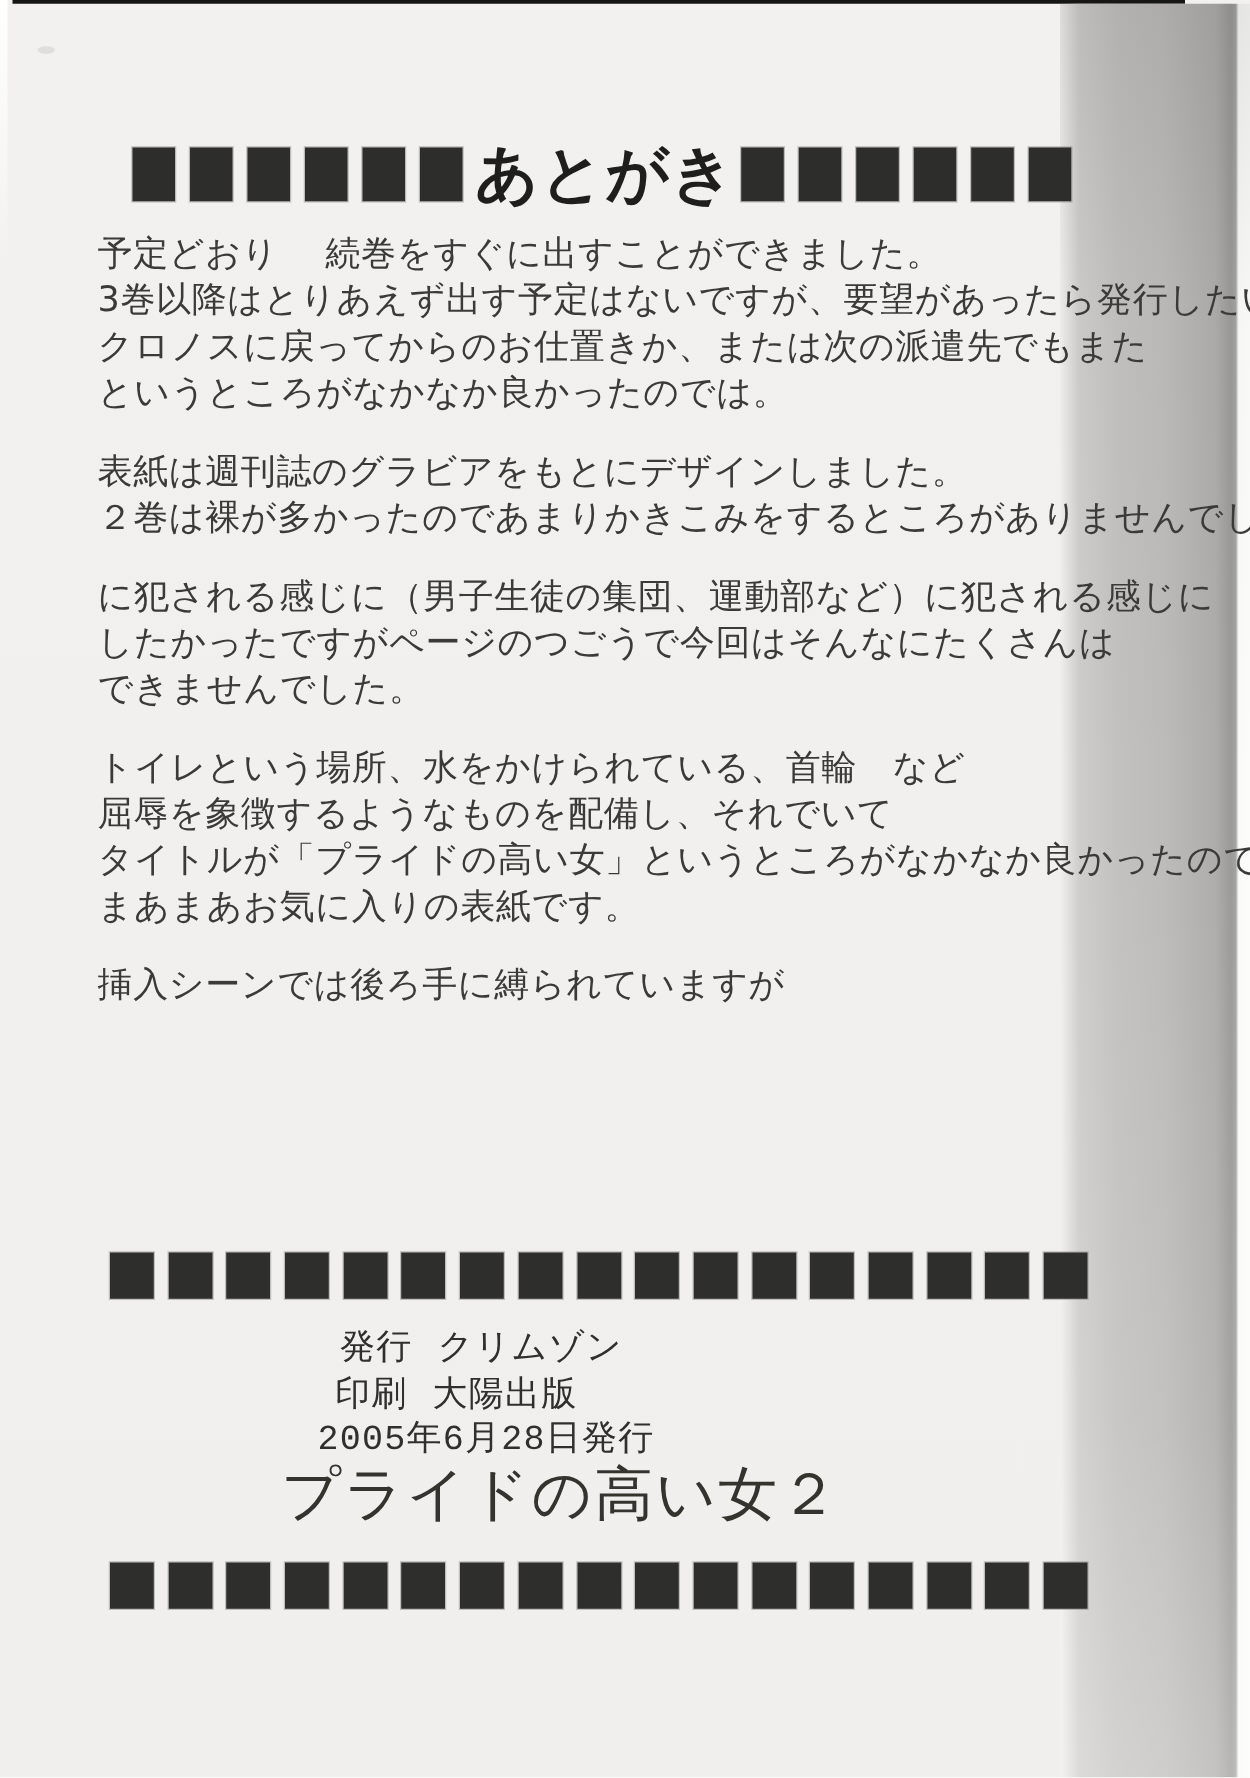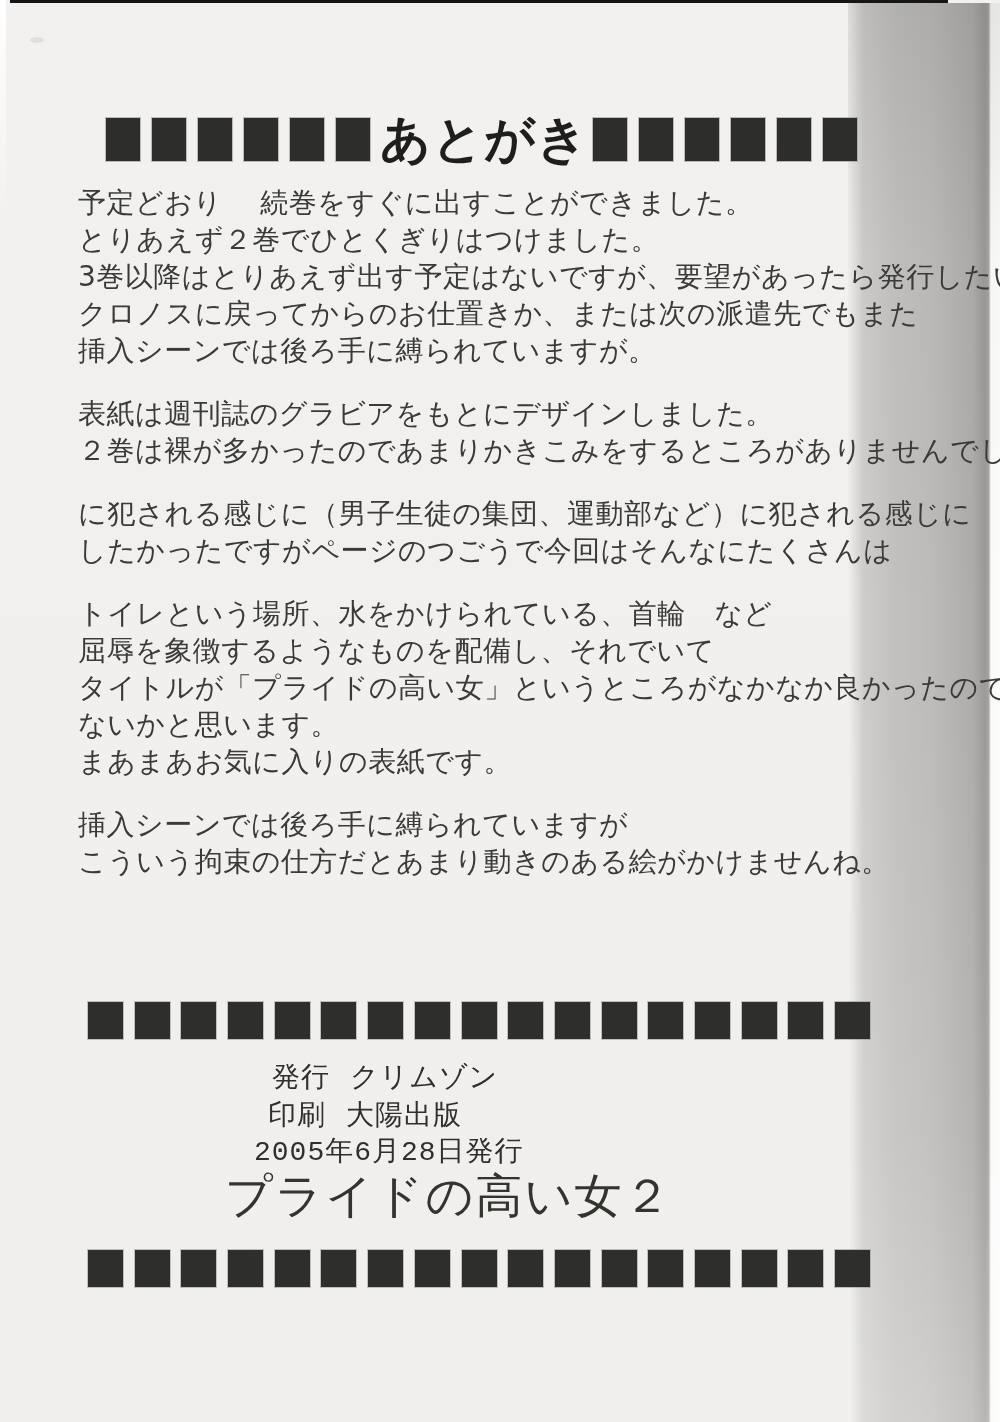--- a/index.html
+++ b/index.html
@@ -178,43 +178,41 @@
         <span class="sq"></span>
         <span class="sq"></span>
         <span class="sq"></span>
         <span class="sq"></span>
       </span>
   </div>
 
   <div class="afterword">
       <div class="para">
         <div class="line">予定どおり　 続巻をすぐに出すことができました。</div>
-        <div class="line">とりあえず２巻でひとくぎりはつけました。</div>
         <div class="line">3巻以降はとりあえず出す予定はないですが、要望があったら発行したいです。</div>
         <div class="line">クロノスに戻ってからのお仕置きか、または次の派遣先でもまた</div>
-        <div class="line">挿入シーンでは後ろ手に縛られていますが。</div>
+        <div class="line">というところがなかなか良かったのでは。</div>
       </div>
       <div class="para">
         <div class="line">表紙は週刊誌のグラビアをもとにデザインしました。</div>
         <div class="line">２巻は裸が多かったのであまりかきこみをするところがありませんでした。</div>
       </div>
       <div class="para">
         <div class="line">に犯される感じに（男子生徒の集団、運動部など）に犯される感じに</div>
         <div class="line">したかったですがページのつごうで今回はそんなにたくさんは</div>
+        <div class="line">できませんでした。</div>
       </div>
       <div class="para">
         <div class="line">トイレという場所、水をかけられている、首輪　など</div>
         <div class="line">屈辱を象徴するようなものを配備し、それでいて</div>
         <div class="line">タイトルが「プライドの高い女」というところがなかなか良かったのでは</div>
-        <div class="line">ないかと思います。</div>
         <div class="line">まあまあお気に入りの表紙です。</div>
       </div>
       <div class="para">
         <div class="line">挿入シーンでは後ろ手に縛られていますが</div>
-        <div class="line">こういう拘束の仕方だとあまり動きのある絵がかけませんね。</div>
       </div>
     </div>
 
   <div class="sq-row middle">
       <span class="sq"></span>
       <span class="sq"></span>
       <span class="sq"></span>
       <span class="sq"></span>
       <span class="sq"></span>
       <span class="sq"></span>

